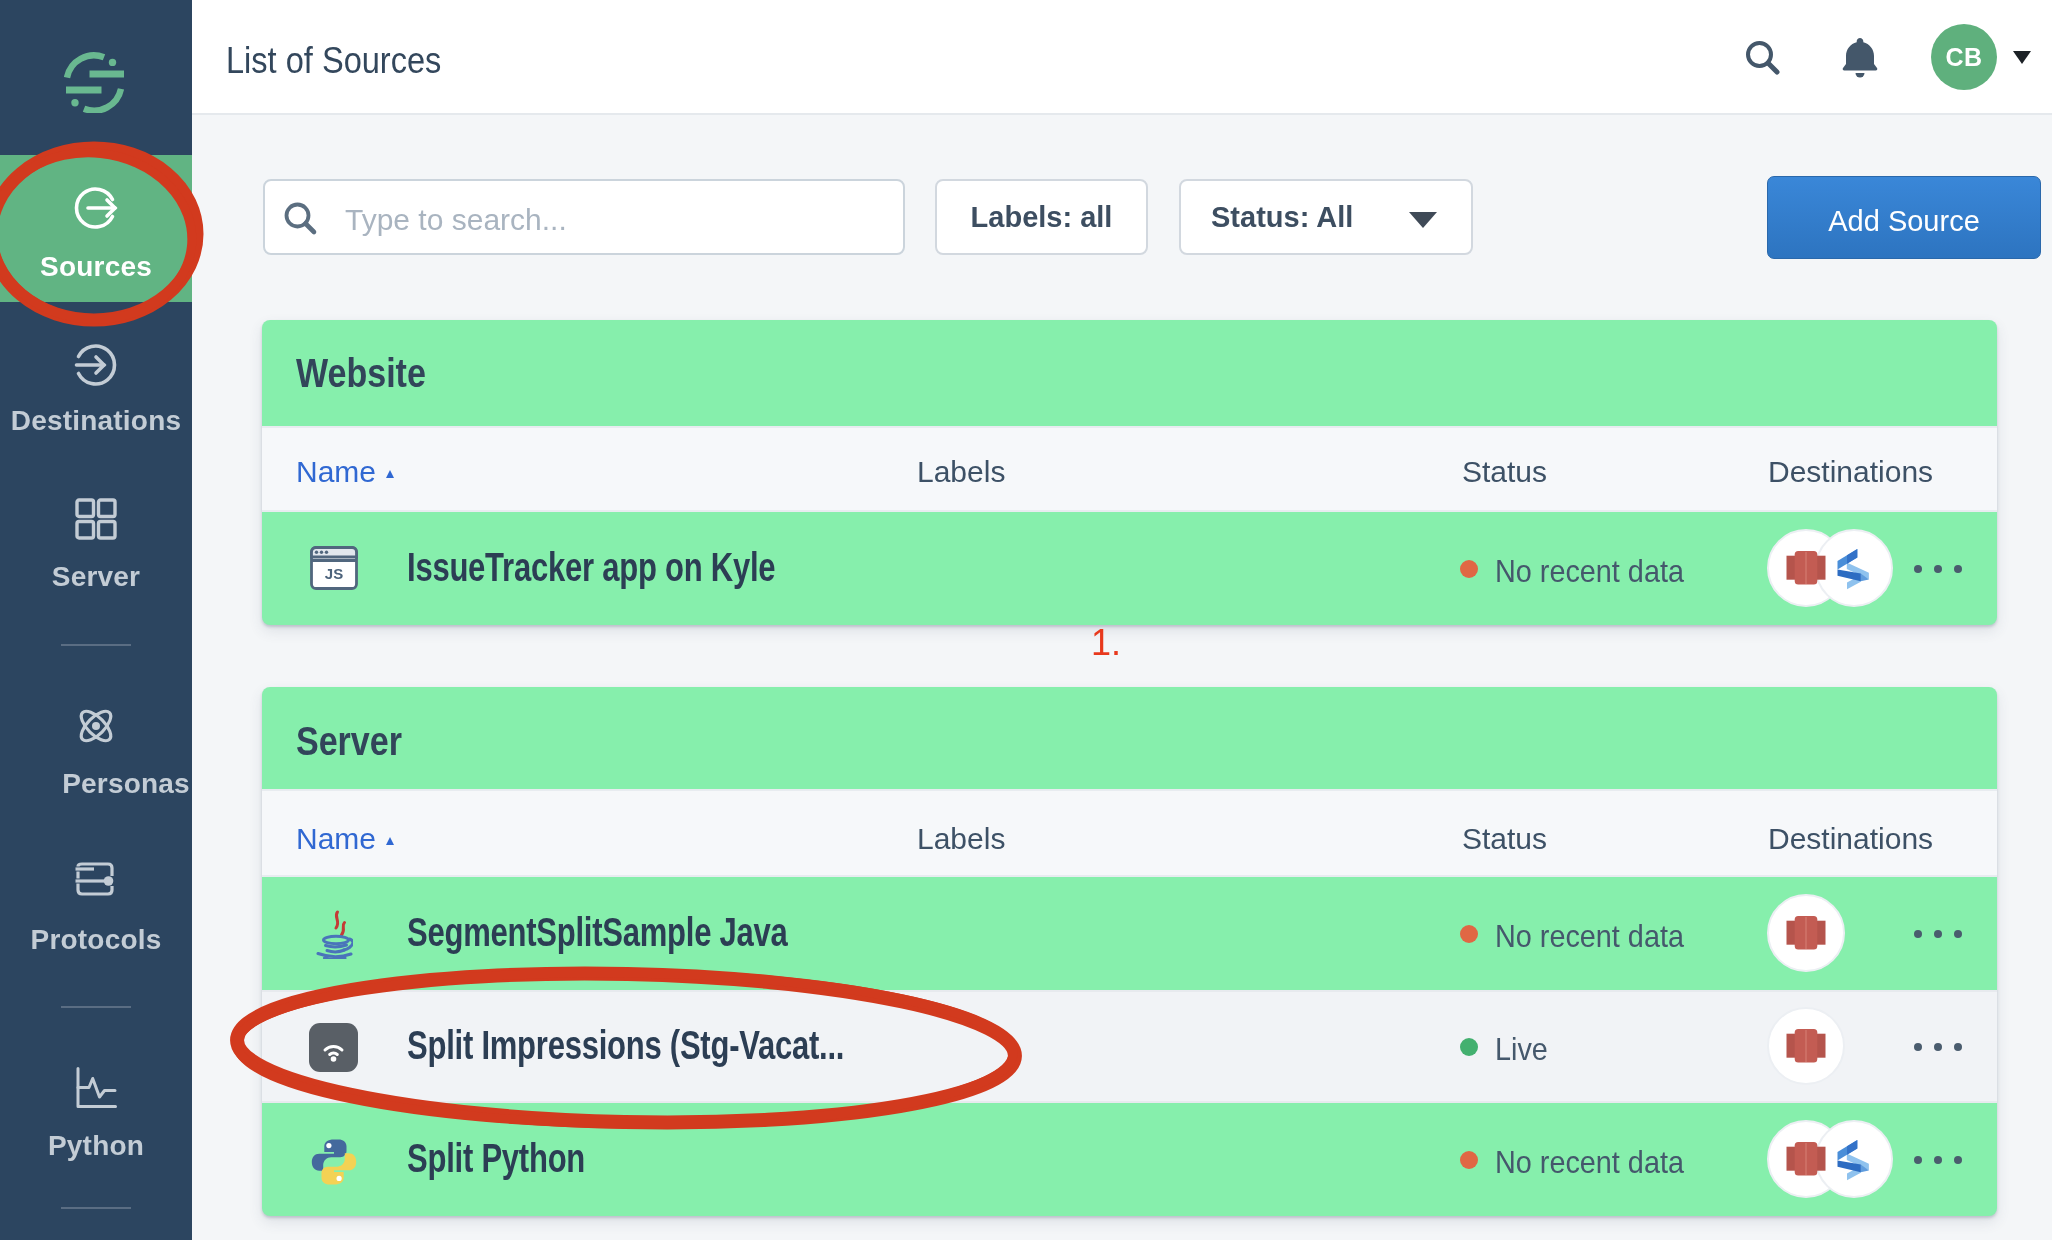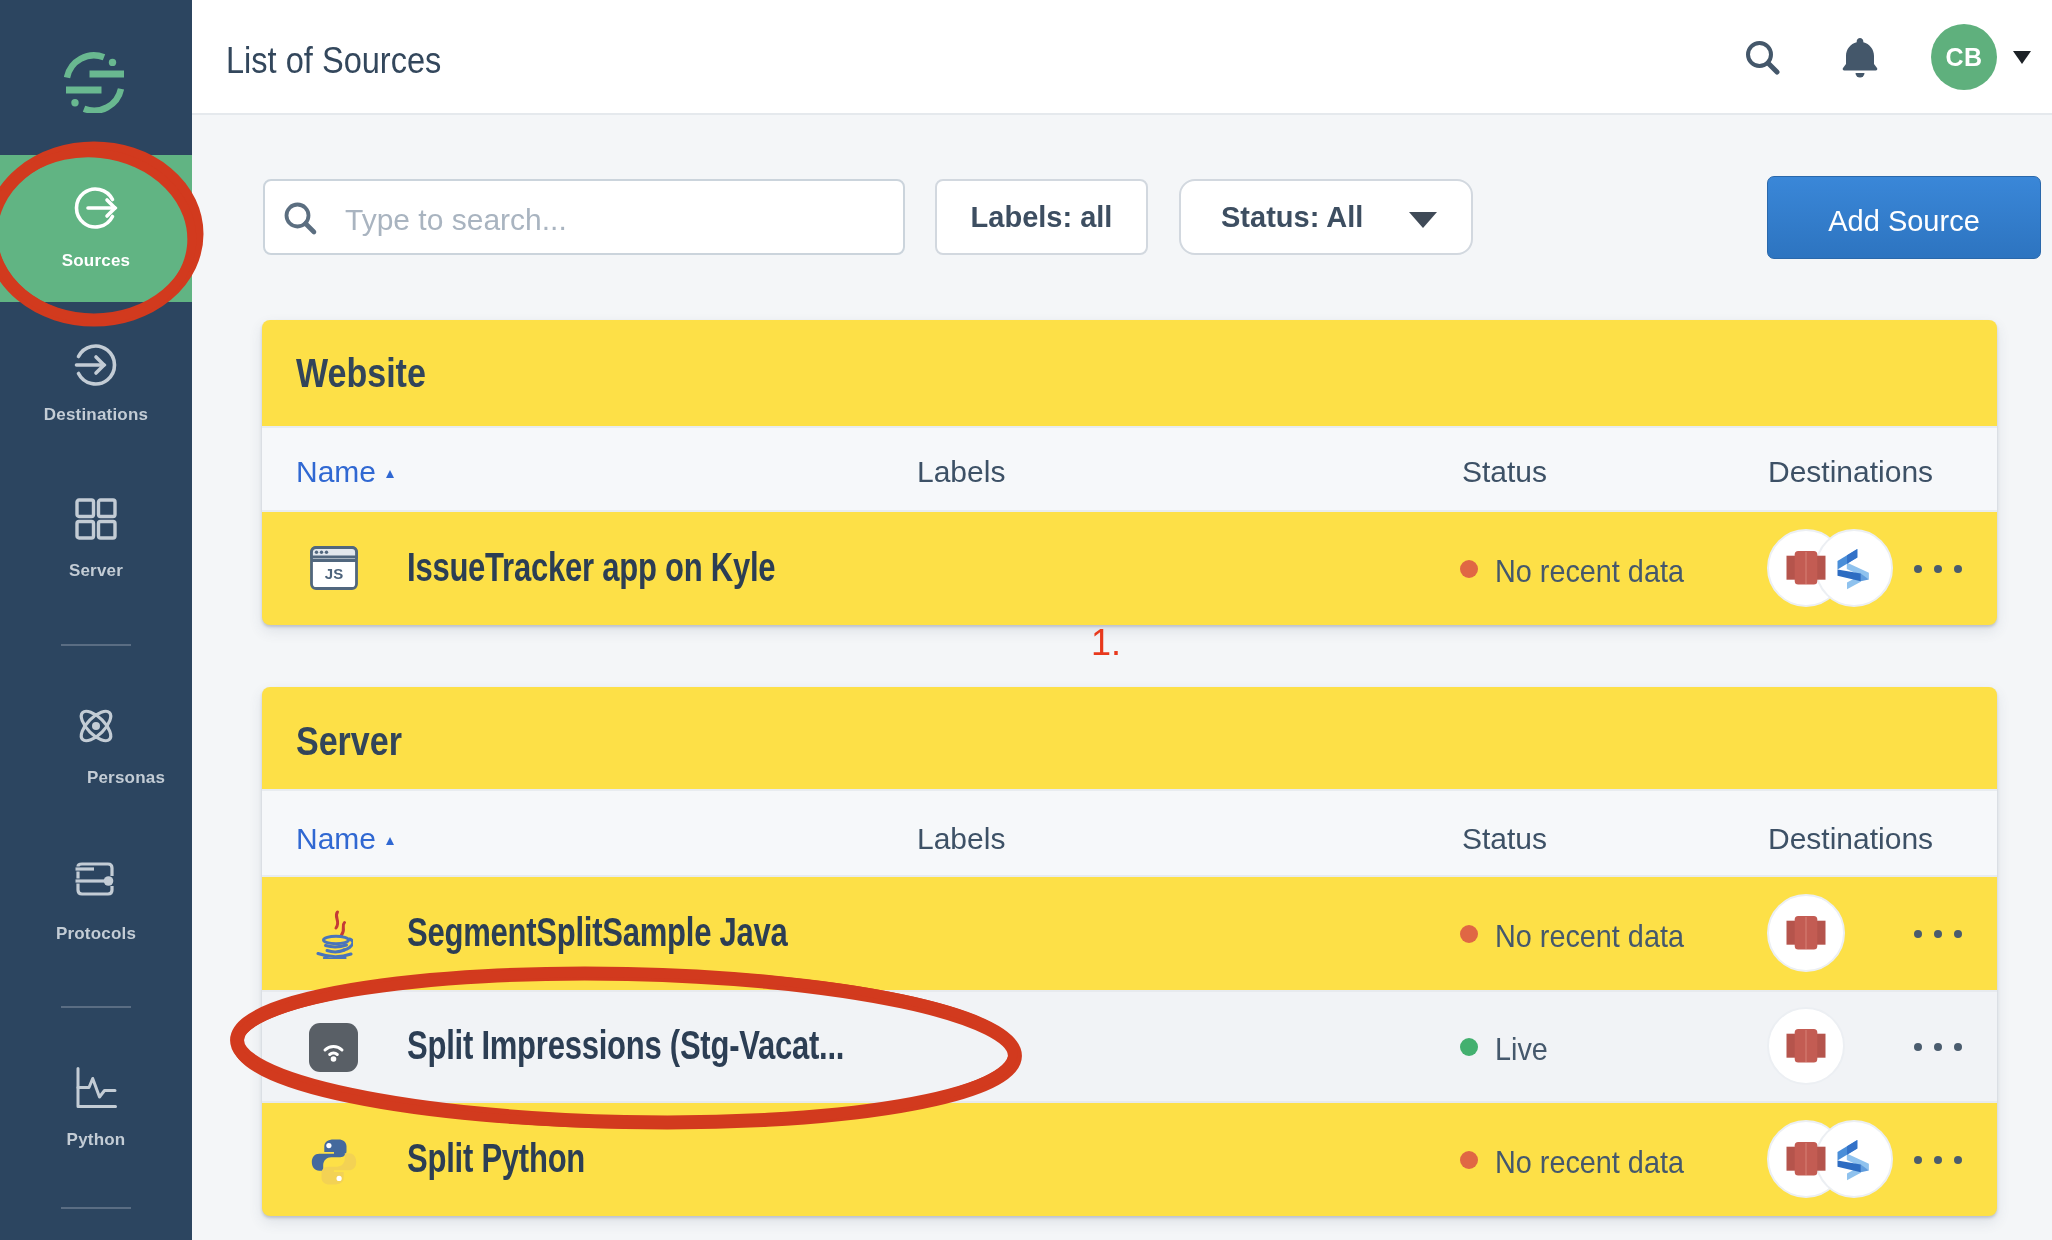--- a/index.html
+++ b/index.html
@@ -2,40 +2,40 @@
 <html><head>
 <meta charset="utf-8">
 <style>
 * { margin:0; padding:0; box-sizing:border-box; }
 html,body { width:2052px; height:1240px; overflow:hidden; font-family:"Liberation Sans", sans-serif; }
 body { position:relative; background:#f4f6f8; }
 .abs { position:absolute; }
 
 
 #sidebar { left:0; top:0; width:192px; height:1240px; background:#2c4560; }
-.navlabel { position:absolute; width:192px; text-align:center; font-size:17px; font-weight:bold; color:#c3ccd5; letter-spacing:0.2px; }
+.navlabel { position:absolute; width:192px; text-align:center; font-size:28px; font-weight:bold; color:#c3ccd5; letter-spacing:0.2px; }
 .navlabel.on { color:#ffffff; }
 #active-bg { position:absolute; left:0; top:155px; width:192px; height:147px; background:#61b483; }
 .sidediv { position:absolute; left:61px; width:70px; height:2px; background:rgba(255,255,255,0.22); }
 
 
 #topbar { left:192px; top:0; width:1860px; height:115px; background:#ffffff; border-bottom:2px solid #e5e9ed; }
 #pagetitle { position:absolute; left:34px; top:40px; font-size:37px; font-weight:500; color:#33475c; transform:scaleX(0.88); transform-origin:0 50%; white-space:nowrap; }
 #avatar { position:absolute; left:1739px; top:24px; width:66px; height:66px; border-radius:50%; background:#5fb07d; color:#fff; font-size:25px; font-weight:bold; text-align:center; line-height:66px; letter-spacing:0.5px; }
 
 
 #searchbox { left:263px; top:179px; width:642px; height:76px; background:#fff; border:2px solid #cbd4dc; border-radius:8px; }
 #searchph { position:absolute; left:80px; top:22px; font-size:30px; color:#a9b4c0; }
 .btn { position:absolute; background:#fff; border:2px solid #d2d8df; border-radius:8px; height:76px; top:179px; font-size:29px; color:#3d4e61; }
 #btn-labels { left:935px; width:213px; text-align:center; line-height:72px; font-weight:bold; }
-#btn-status { left:1179px; width:294px; line-height:72px; padding-left:40px; font-weight:bold;border-radius:16px; }
+#btn-status { left:1179px; width:294px; line-height:72px; padding-left:30px; font-weight:bold; }
 #btn-add { position:absolute; left:1767px; top:176px; width:274px; height:83px; border-radius:7px; background:linear-gradient(#3a87d8,#2d74c0); border:1px solid #2a68ab; color:#fff; font-size:29px; font-weight:500; text-align:center; line-height:88px; }
 
 
-.card { position:absolute; left:262px; width:1735px; background:#fde047; border-radius:8px; box-shadow:0 2px 3px rgba(55,70,95,0.22), 0 6px 14px rgba(55,70,95,0.12); }
+.card { position:absolute; left:262px; width:1735px; background:#86efac; border-radius:8px; box-shadow:0 2px 3px rgba(55,70,95,0.22), 0 6px 14px rgba(55,70,95,0.12); }
 .cardtitle { position:absolute; left:34px; font-size:41px; font-weight:bold; color:#32455a; transform:scaleX(0.83); transform-origin:0 50%; white-space:nowrap; }
 .thead { position:absolute; left:0; width:1735px; background:#f6f8fa; border-top:2px solid #e8ecf0; border-bottom:2px solid #e8ecf0; }
 .th { position:absolute; font-size:30px; color:#3d5166; }
 .th-name { left:34px; color:#3068d2; }
 .caret-up { display:inline-block; width:0; height:0; border-left:4.5px solid transparent; border-right:4.5px solid transparent; border-bottom:8px solid #3068d2; margin-left:10px; margin-bottom:4px; }
 .row { position:absolute; left:0; width:1735px; }
 .row.alt { background:#f1f3f6; box-shadow: inset 0 2px 0 #e7eaee, inset 0 -2px 0 #e7eaee; }
 .srcicon { position:absolute; left:45px; }
 .rowname { position:absolute; left:145px; font-size:40px; font-weight:bold; color:#2c3e54; letter-spacing:-0.3px; transform:scaleX(0.775); transform-origin:0 50%; white-space:nowrap; }
 .statusdot { position:absolute; left:1198px; width:18px; height:18px; border-radius:50%; }

